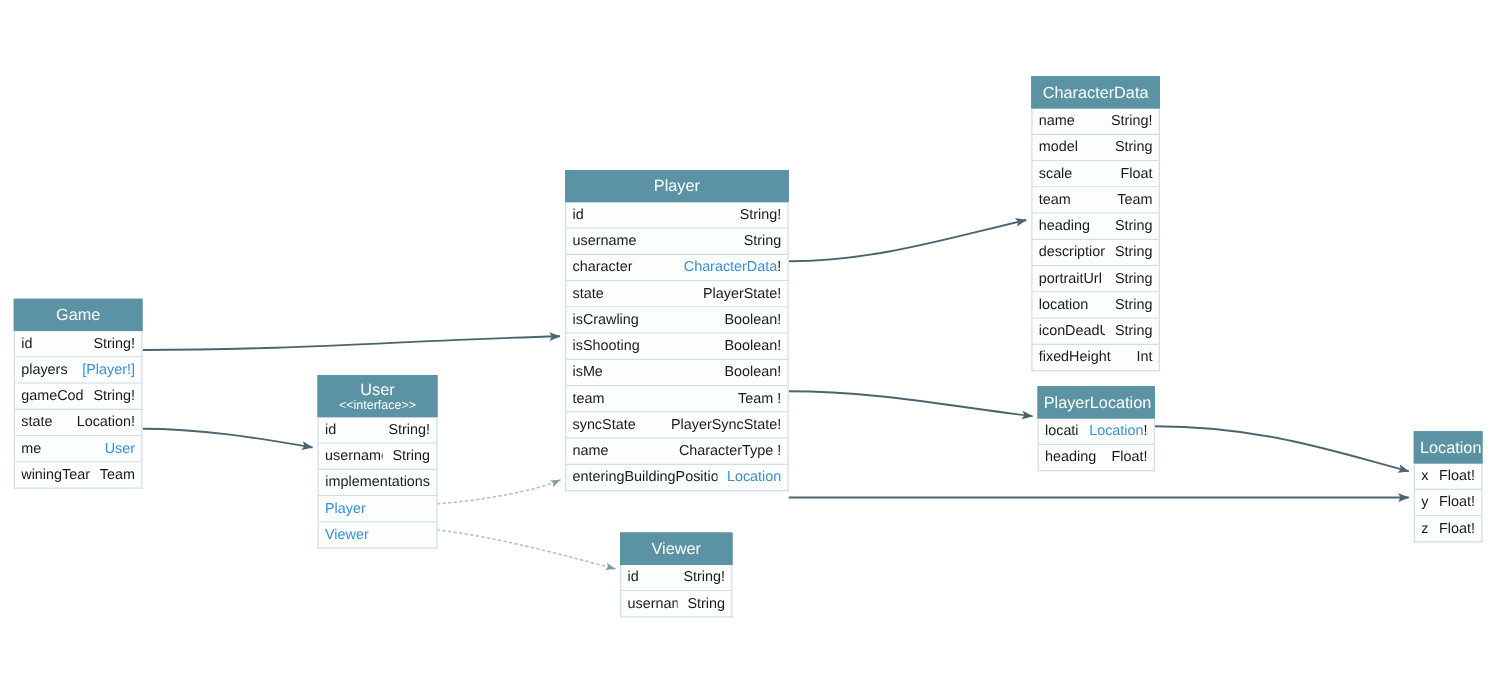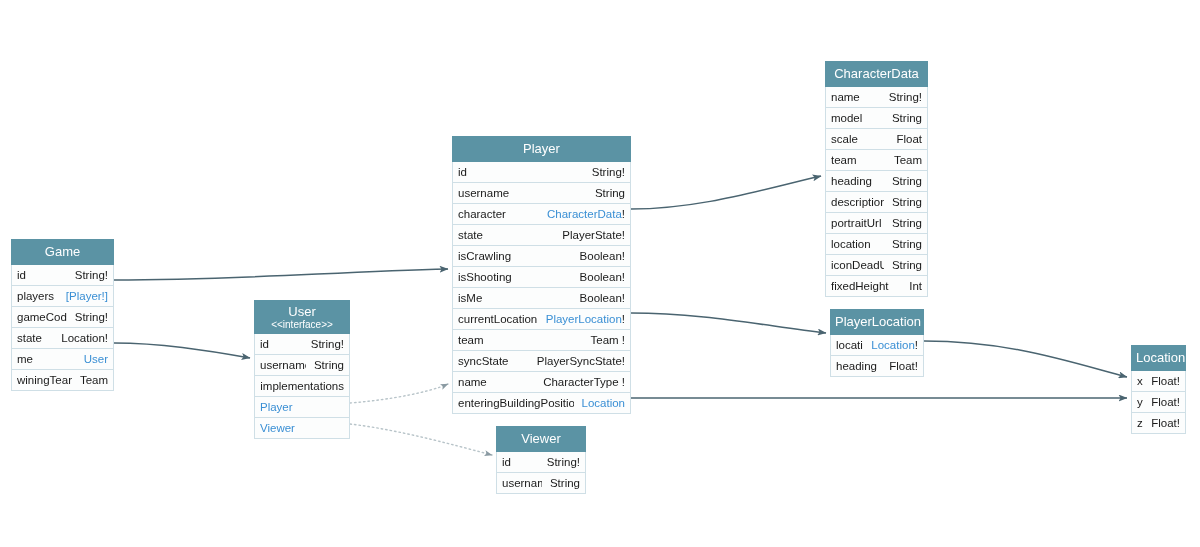--- a/index.html
+++ b/index.html
@@ -184,24 +184,20 @@
       </div>
       <div class="row">
         <span class="fname">isShooting</span>
         <span class="ftype"><span>Boolean!</span></span>
       </div>
       <div class="row">
         <span class="fname">isMe</span>
         <span class="ftype"><span>Boolean!</span></span>
       </div>
       <div class="row">
-        <span class="fname">currentLocation</span>
-        <span class="ftype"><span class="link">PlayerLocation</span><span class="bang">!</span></span>
-      </div>
-      <div class="row">
         <span class="fname">team</span>
         <span class="ftype"><span>Team !</span></span>
       </div>
       <div class="row">
         <span class="fname">syncState</span>
         <span class="ftype"><span>PlayerSyncState!</span></span>
       </div>
       <div class="row">
         <span class="fname">name</span>
         <span class="ftype"><span>CharacterType !</span></span>

